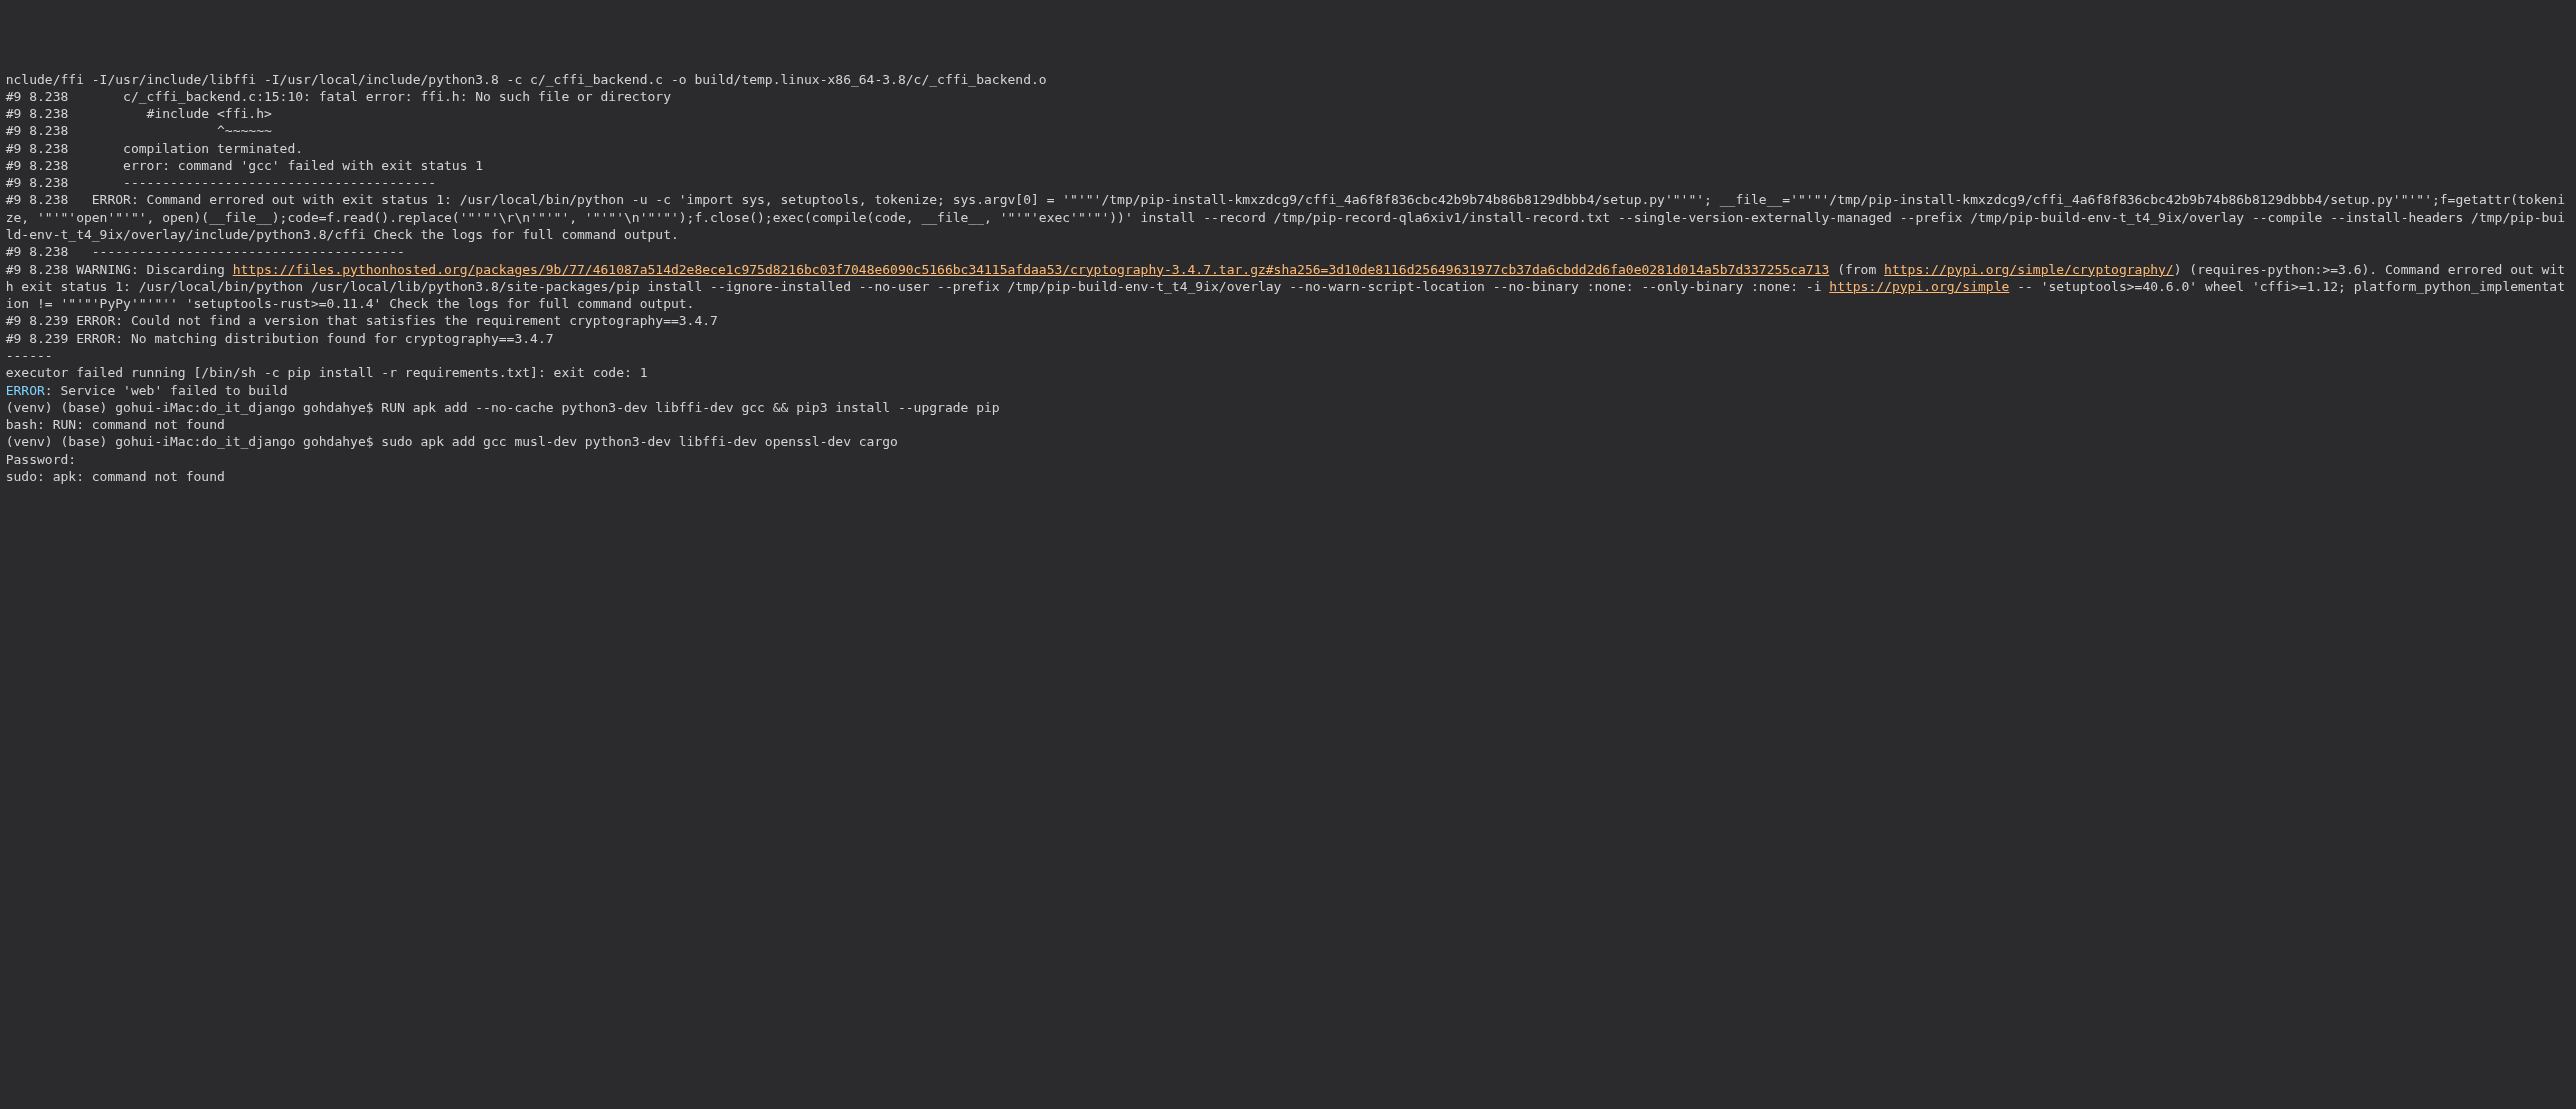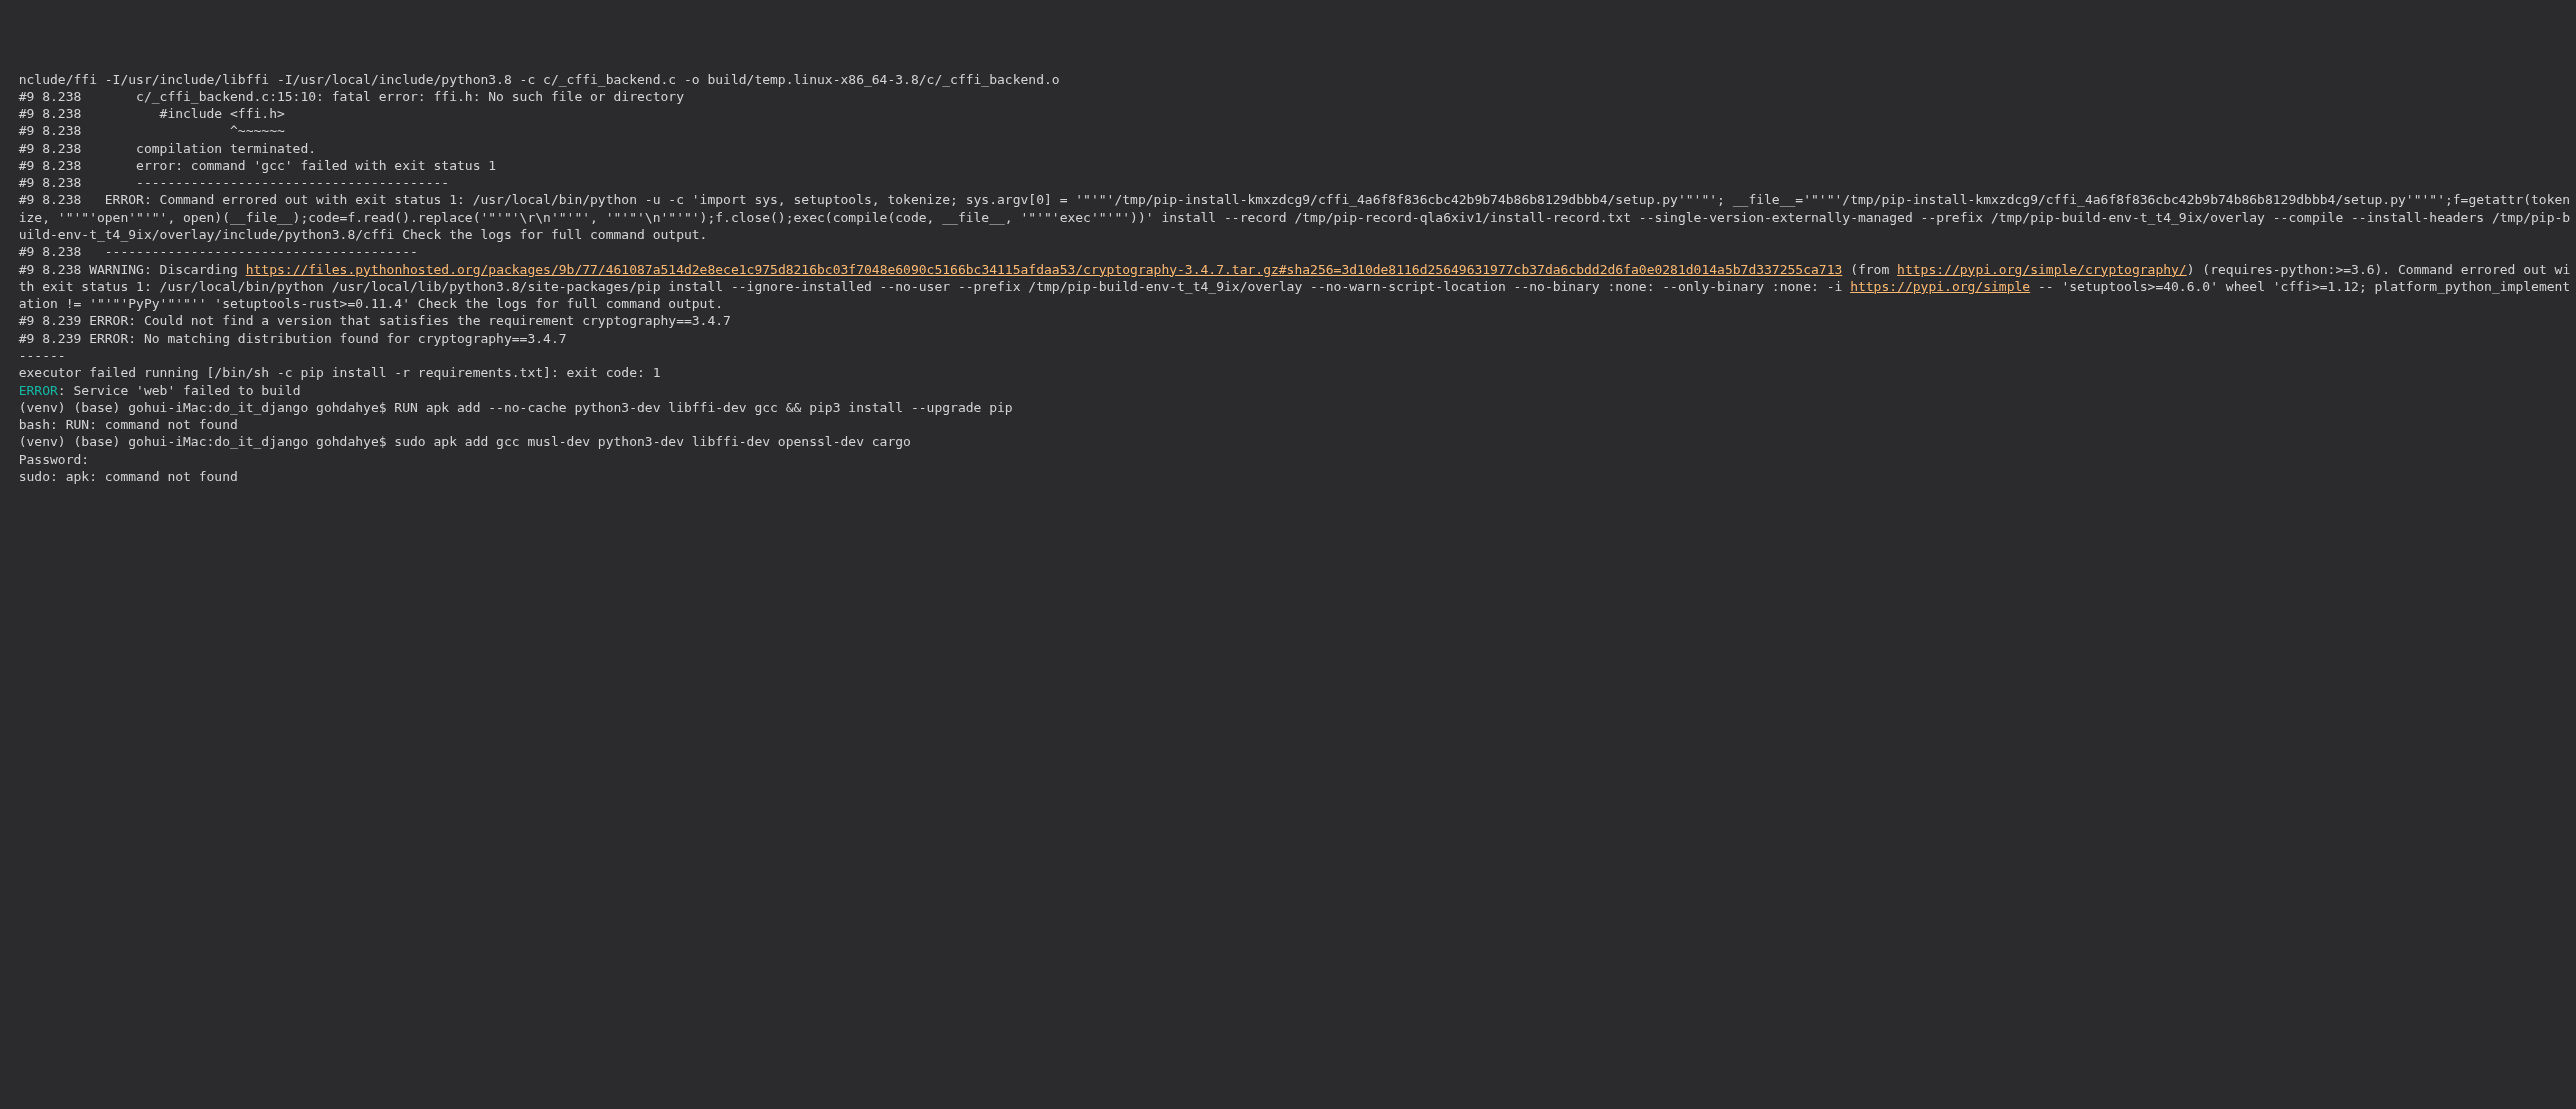--- a/index.html
+++ b/index.html
@@ -11,22 +11,22 @@
     line-height: 1.33;
     padding: 1.4px 5.7px 5.7px 5.7px;
     white-space: pre-wrap;
     word-break: break-all;
     overflow-wrap: break-word;
   }
   a.link {
     color: #fdba74;
     text-decoration: underline;
   }
-  .err-red { color: #14b8a6; }
-  .term-line { display: block; margin-left: 13px; }
+  .err-red { color: #7dd3fc; }
+  .term-line { display: block; }
 </style>
 </head>
 <body>
 
 
 
 <span class="term-line">nclude/ffi -I/usr/include/libffi -I/usr/local/include/python3.8 -c c/_cffi_backend.c -o build/temp.linux-x86_64-3.8/c/_cffi_backend.o</span><span class="term-line">#9 8.238       c/_cffi_backend.c:15:10: fatal error: ffi.h: No such file or directory</span><span class="term-line">#9 8.238          #include &lt;ffi.h&gt;</span><span class="term-line">#9 8.238                   ^~~~~~~</span><span class="term-line">#9 8.238       compilation terminated.</span><span class="term-line">#9 8.238       error: command 'gcc' failed with exit status 1</span><span class="term-line">#9 8.238       ----------------------------------------</span><span class="term-line">#9 8.238   ERROR: Command errored out with exit status 1: /usr/local/bin/python -u -c 'import sys, setuptools, tokenize; sys.argv[0] = '"'"'/tmp/pip-install-kmxzdcg9/cffi_4a6f8f836cbc42b9b74b86b8129dbbb4/setup.py'"'"'; __file__='"'"'/tmp/pip-install-kmxzdcg9/cffi_4a6f8f836cbc42b9b74b86b8129dbbb4/setup.py'"'"';f=getattr(tokenize, '"'"'open'"'"', open)(__file__);code=f.read().replace('"'"'\r\n'"'"', '"'"'\n'"'"');f.close();exec(compile(code, __file__, '"'"'exec'"'"'))' install --record /tmp/pip-record-qla6xiv1/install-record.txt --single-version-externally-managed --prefix /tmp/pip-build-env-t_t4_9ix/overlay --compile --install-headers /tmp/pip-build-env-t_t4_9ix/overlay/include/python3.8/cffi Check the logs for full command output.</span><span class="term-line">#9 8.238   ----------------------------------------</span><span class="term-line"><span>#9 8.238 WARNING: Discarding </span><a class="link">https://files.pythonhosted.org/packages/9b/77/461087a514d2e8ece1c975d8216bc03f7048e6090c5166bc34115afdaa53/cryptography-3.4.7.tar.gz#sha256=3d10de8116d25649631977cb37da6cbdd2d6fa0e0281d014a5b7d337255ca713</a><span> (from </span><a class="link">https://pypi.org/simple/cryptography/</a><span>) (requires-python:&gt;=3.6). Command errored out with exit status 1: /usr/local/bin/python /usr/local/lib/python3.8/site-packages/pip install --ignore-installed --no-user --prefix /tmp/pip-build-env-t_t4_9ix/overlay --no-warn-script-location --no-binary :none: --only-binary :none: -i </span><a class="link">https://pypi.org/simple</a><span> -- 'setuptools&gt;=40.6.0' wheel 'cffi&gt;=1.12; platform_python_implementation != '"'"'PyPy'"'"'' 'setuptools-rust&gt;=0.11.4' Check the logs for full command output.</span></span><span class="term-line">#9 8.239 ERROR: Could not find a version that satisfies the requirement cryptography==3.4.7</span><span class="term-line">#9 8.239 ERROR: No matching distribution found for cryptography==3.4.7</span><span class="term-line">------</span><span class="term-line">executor failed running [/bin/sh -c pip install -r requirements.txt]: exit code: 1</span><span class="term-line"><span class="err-red">ERROR</span><span>: Service 'web' failed to build</span></span><span class="term-line">(venv) (base) gohui-iMac:do_it_django gohdahye$ RUN apk add --no-cache python3-dev libffi-dev gcc &amp;&amp; pip3 install --upgrade pip</span><span class="term-line">bash: RUN: command not found</span><span class="term-line">(venv) (base) gohui-iMac:do_it_django gohdahye$ sudo apk add gcc musl-dev python3-dev libffi-dev openssl-dev cargo</span><span class="term-line">Password:</span><span class="term-line">sudo: apk: command not found</span>
 
 
 

